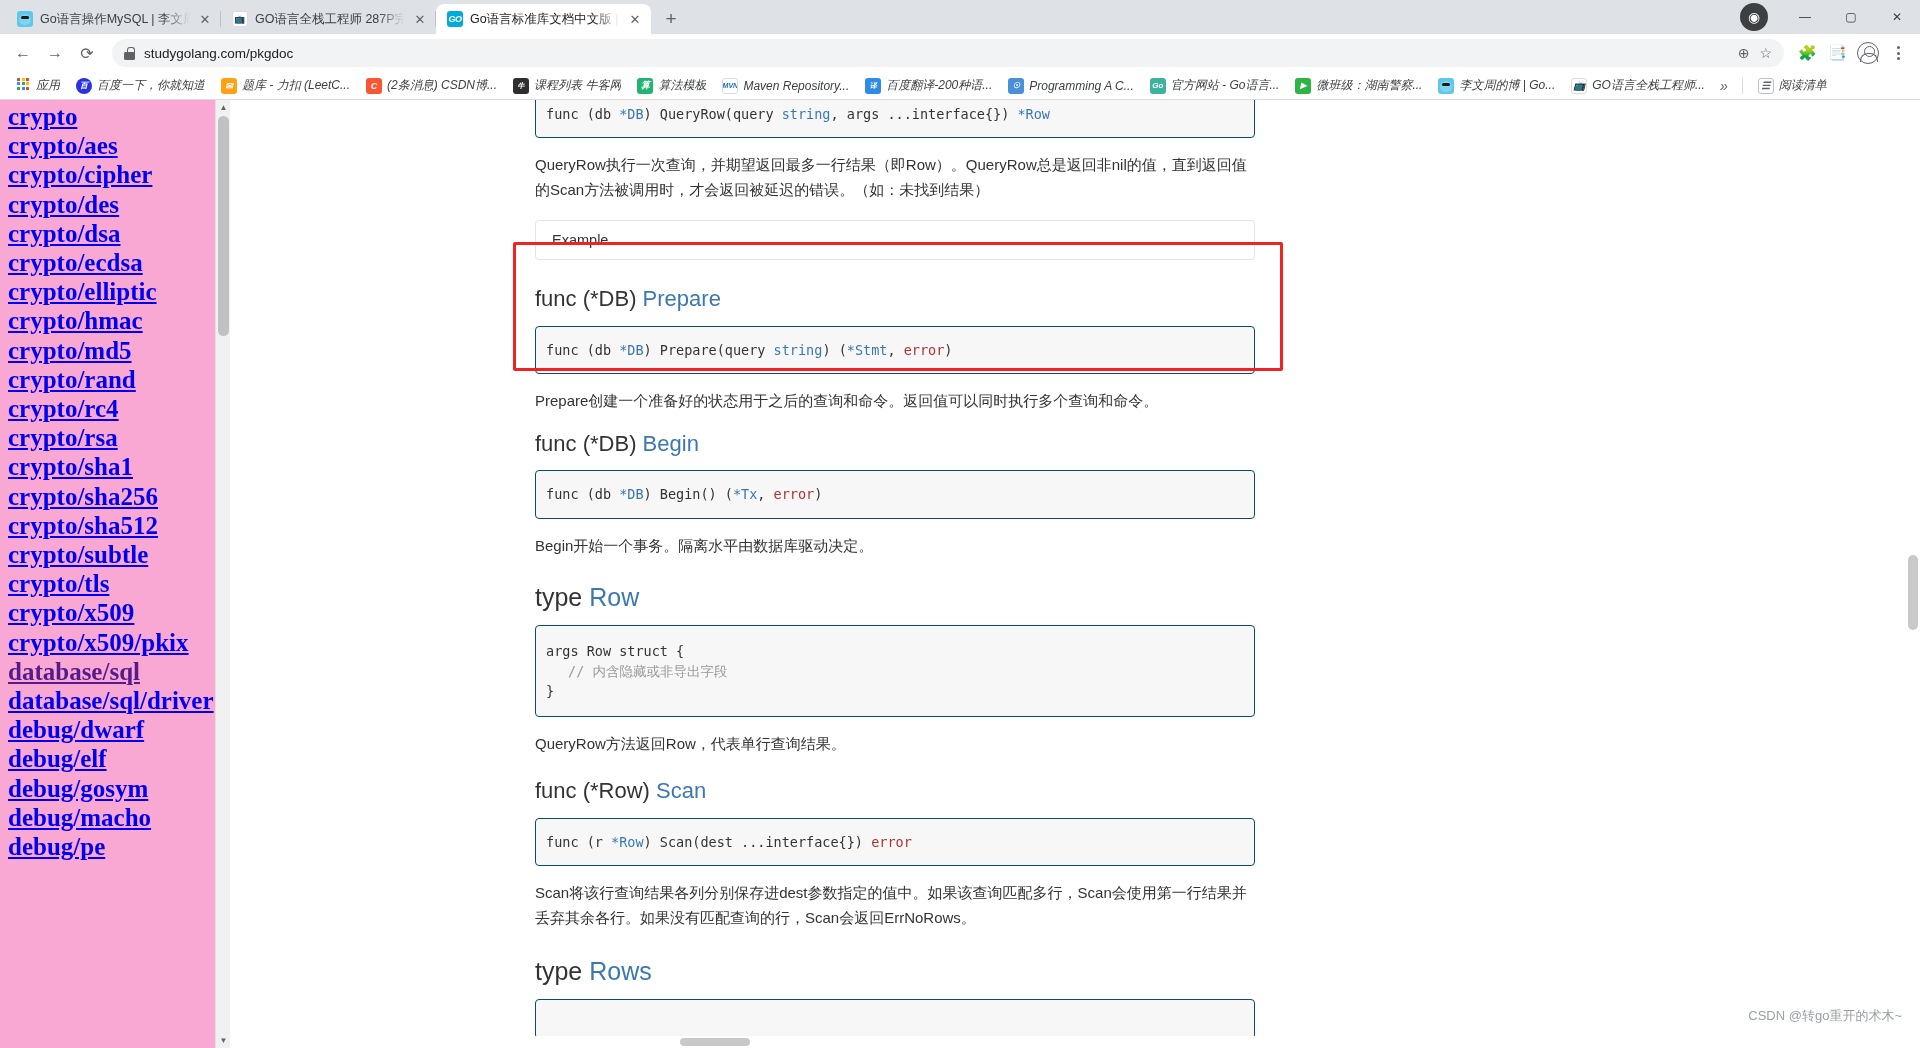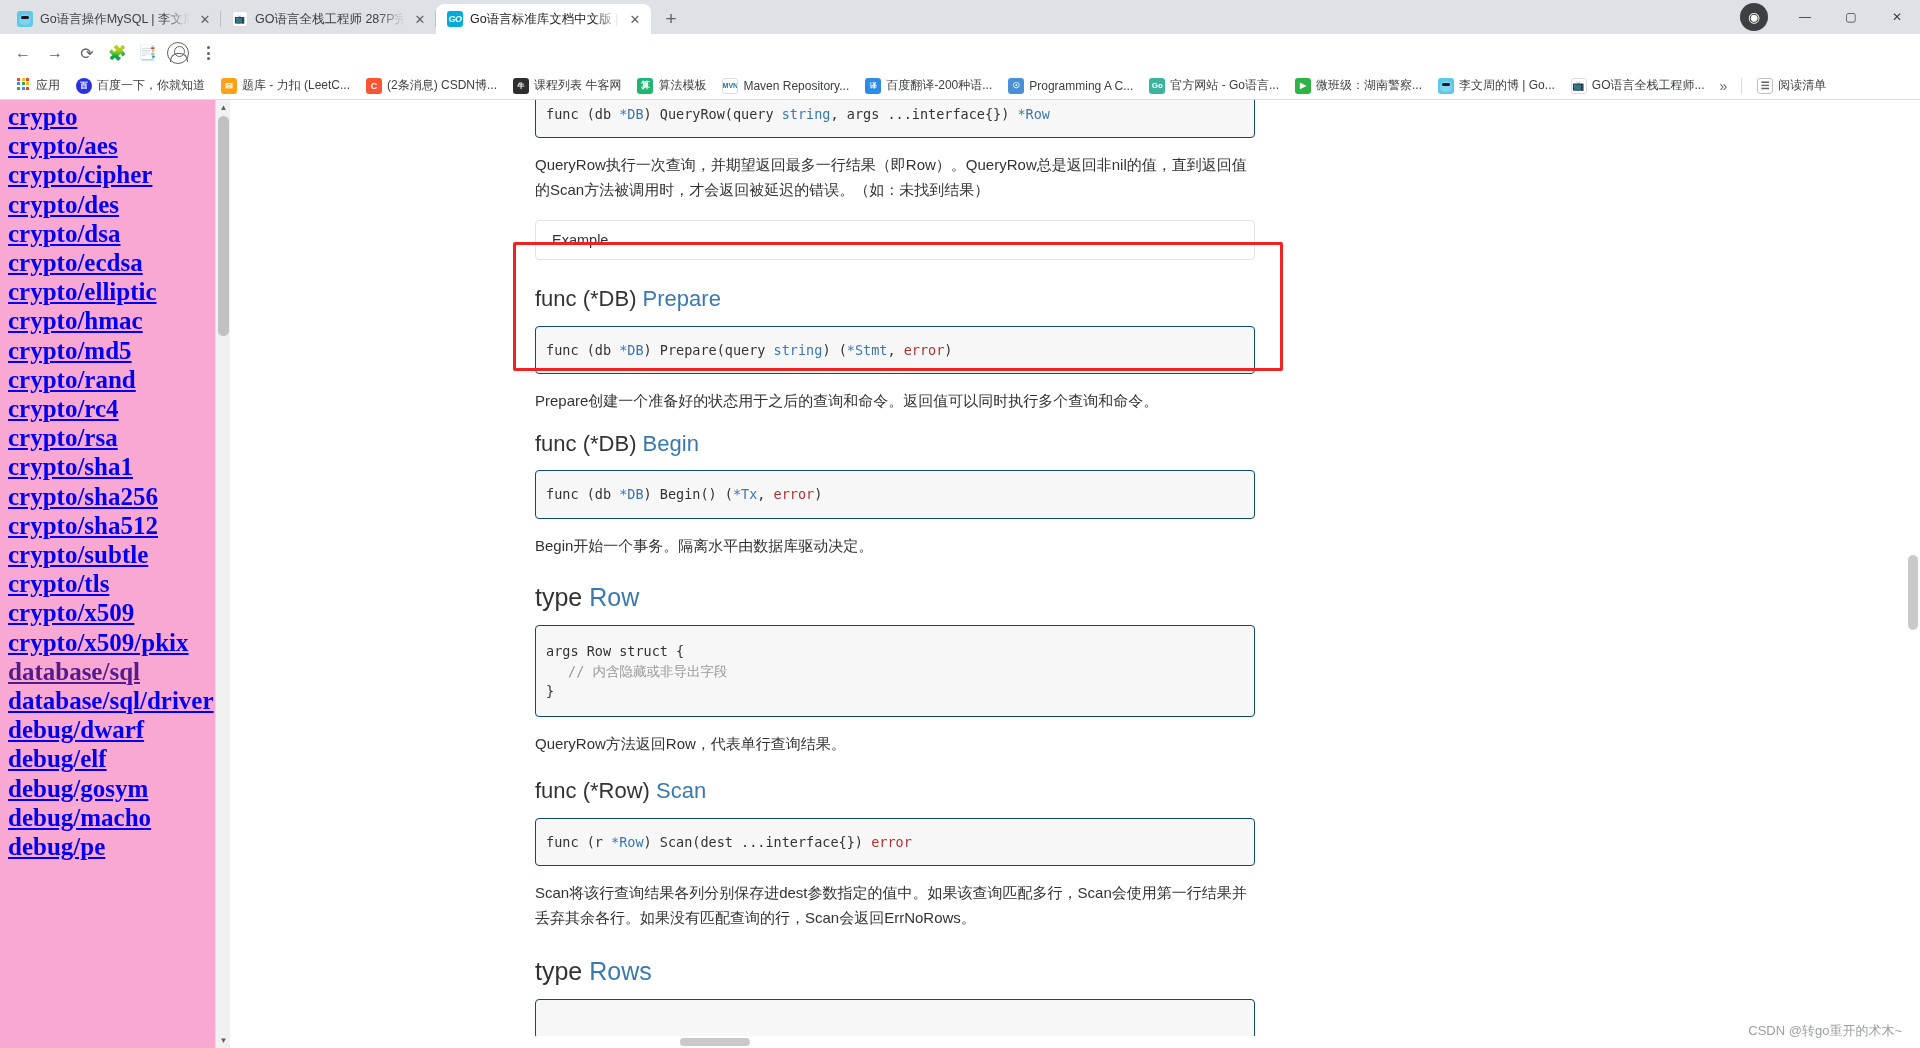--- a/index.html
+++ b/index.html
@@ -96,20 +96,21 @@
   .avatar::after { content:""; position:absolute; left:2px; bottom:1px; width:16px; height:8px;
     border:1.6px solid #5f6368; border-bottom:none; border-radius:8px 8px 0 0; }
   .menu-dots { display:flex; flex-direction:column; gap:2.5px; align-items:center; }
   .menu-dots i { width:3px; height:3px; background:#5f6368; border-radius:50%; display:block; }
 
   
   .bookmarks {
     height:28px; background:#ffffff; display:flex; align-items:center;
     padding:0 8px; gap:2px; border-bottom:1px solid #dadce0; font-size:12px; color:#3c4043;
     overflow:hidden;
+    font-style:italic;
   }
   .bm { display:flex; align-items:center; gap:5px; padding:3px 7px; border-radius:4px;
     white-space:nowrap; max-width:150px; }
   .bm .bmlabel { overflow:hidden; text-overflow:ellipsis; white-space:nowrap; }
   .bmicon { width:16px; height:16px; flex:0 0 16px; border-radius:3px;
     display:flex; align-items:center; justify-content:center; font-size:9px;
     font-weight:bold; color:#fff; overflow:hidden; }
   .ic-apps { display:grid; grid-template-columns:repeat(3,3px); grid-template-rows:repeat(3,3px);
     gap:1.5px; background:none; }
   .ic-apps i { width:3px; height:3px; border-radius:0.5px; display:block; }
@@ -203,21 +204,21 @@
   }
   .pagescroll .pthumb {
     position:absolute; left:2px; width:10px; background:#c9c9c9; border-radius:5px;
   }
   .hscroll {
     position:absolute; left:230px; bottom:0; height:12px; right:14px; background:#ffffff;
   }
   .hscroll .hthumb { position:absolute; top:2px; height:8px; background:#c9c9c9; border-radius:4px; }
 
   .watermark {
-    position:absolute; right:18px; bottom:8px; font-size:13px; color:#9aa0a6; z-index:9;
+    position:absolute; right:18px; bottom:23px; font-size:13px; color:#9aa0a6; z-index:9;
   }
 </style>
 </head>
 <body>
 
 <div class="browser">
 
   <div class="tabstrip">
 
     <div class="tab inactive">
@@ -246,20 +247,28 @@
       <div class="wc">▢</div>
       <div class="wc close">✕</div>
     </div>
   </div>
 
   <div class="toolbar">
     <div class="navbtn">←</div>
     <div class="navbtn">→</div>
     <div class="navbtn">⟳</div>
 
+    <div class="omnibox">
+      <span class="lock"></span>
+      <span>studygolang.com/pkgdoc</span>
+      <span class="omni-right">
+        <span>⊕</span>
+        <span>☆</span>
+      </span>
+    </div>
 
     <div class="tb-icon">🧩</div>
     <div class="tb-icon">📑</div>
     <div class="tb-icon">
         <span class="avatar"></span>
       </div>
     <div class="tb-icon">
       <span class="menu-dots">
           <i></i>
           <i></i>

